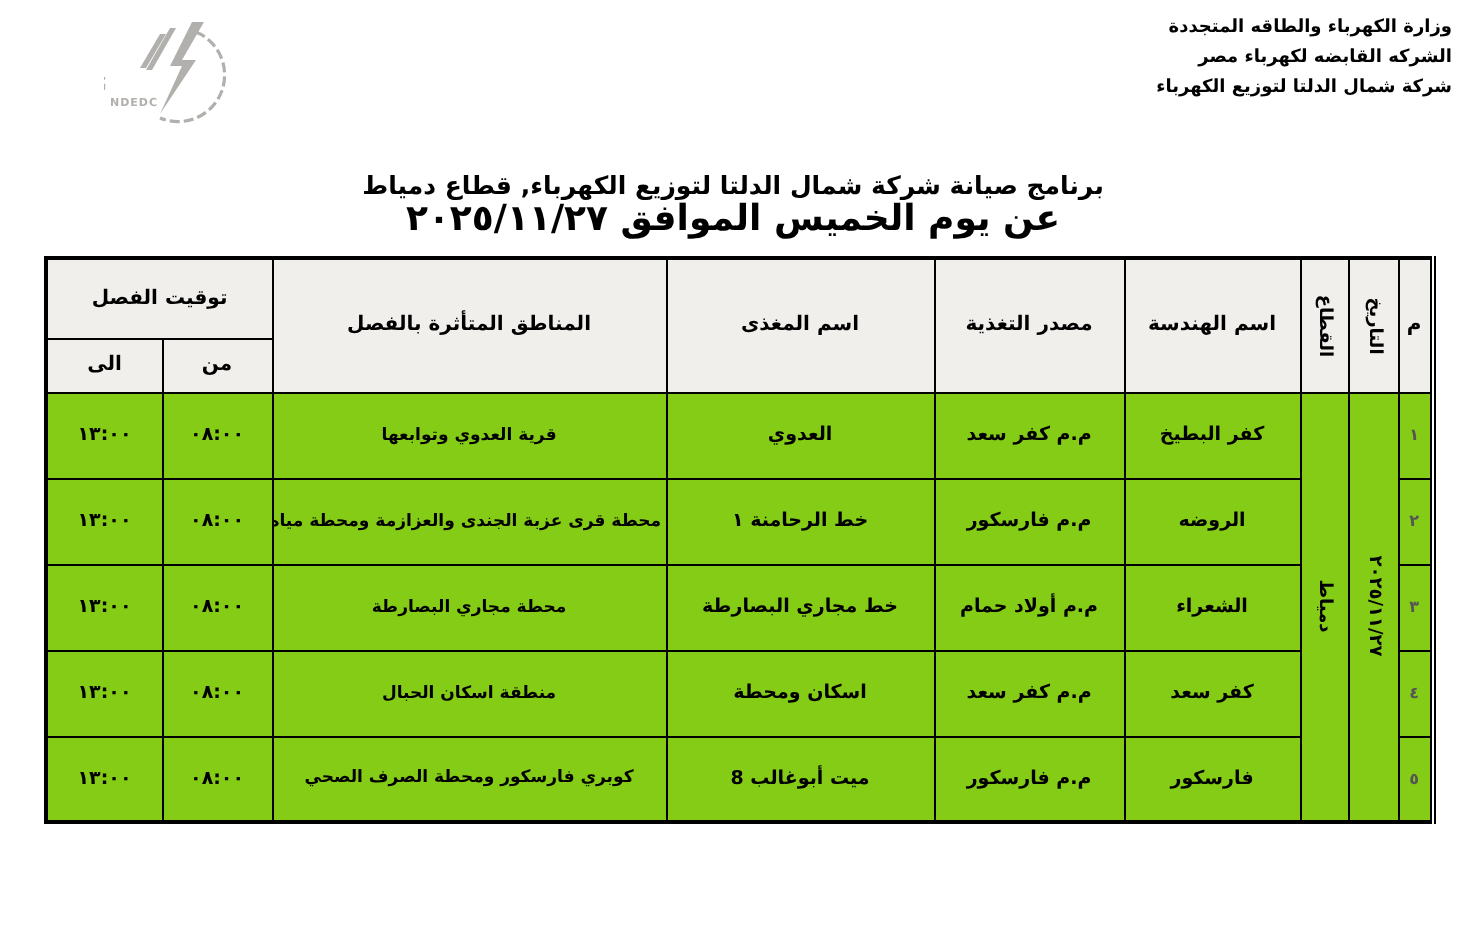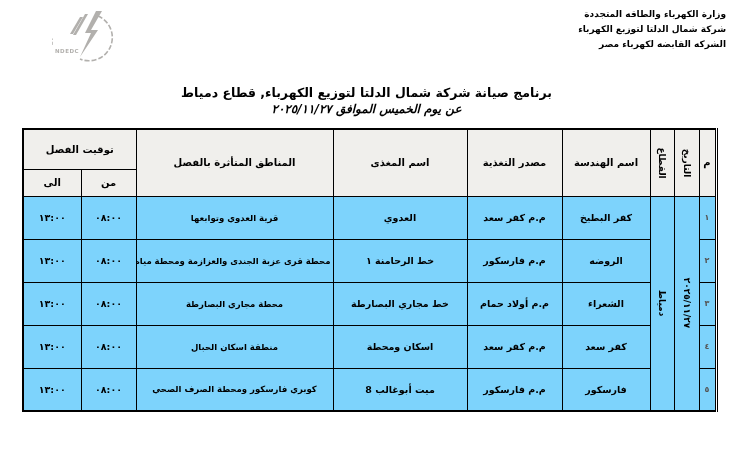--- a/index.html
+++ b/index.html
@@ -19,39 +19,39 @@
 
   
   .logo{position:absolute;top:9px;left:52px;width:74px;height:56px;}
 
   
   .titles{
     position:absolute;top:73px;left:0;width:100%;
     text-align:center;direction:rtl;font-weight:bold;margin-top:12px;
   }
   .title-main{font-size:12.5px;line-height:16px;}
-  .title-sub{font-size:12px;line-height:17px;font-style:italic;}
+  .title-sub{font-size:18px;line-height:17px;}
 
   
   .tbl-wrap{position:absolute;top:128px;left:22px;}
   table.maint{
     border-collapse:collapse;table-layout:fixed;width:693px;
     border:2px solid #000;border-right:3px double #000;
     direction:rtl;
   }
   table.maint th,table.maint td{
     border:1px solid #000;
     text-align:center;vertical-align:middle;
     font-weight:bold;padding:4px 2px;overflow:hidden;
   }
   thead th{background:#f0efec;font-size:10px;}
   tr.hdr-main{height:40px;}
   tr.hdr-sub{height:27px;}
   tbody tr{height:43px;}
-  tbody td{background:#7dd3fc;font-size:9.5px;margin-top:12px;}
+  tbody td{background:#84cc16;font-size:9.5px;margin-top:12px;}
   td.no-cell{font-size:8px;color:#555;}
   td.areas-cell{font-size:8.5px;white-space:nowrap;}
   td.time-cell{font-size:9.5px;}
   .vcell{position:relative;}
   .vtext{
     position:absolute;top:50%;left:50%;
     transform:translate(-50%,-50%) rotate(90deg);
     white-space:nowrap;font-size:9px;font-weight:bold;
   }
   thead .vtext{font-size:9px;}
@@ -70,22 +70,22 @@
       </g>
       <path d="M46 7 A 21 21 0 1 1 28 50" fill="none" stroke="#b2b0ad" stroke-width="1.6" stroke-dasharray="5 2"></path>
       <text x="1" y="31" font-size="4.2" fill="#b2b0ad" font-weight="bold" direction="rtl">شركة شمال الدلتا</text>
       <text x="1" y="36" font-size="4.2" fill="#b2b0ad" font-weight="bold" direction="rtl">لتوزيع الكهرباء</text>
       <text x="3" y="44" font-size="5.5" fill="#b2b0ad" font-weight="bold" letter-spacing="0.5">NDEDC</text>
     </svg>
   </div>
 
   <div class="corp-block">
     <div>وزارة الكهرباء والطاقه المتجددة</div>
+    <div>الشركه القابضه لكهرباء مصر</div>
     <div>شركة شمال الدلتا لتوزيع الكهرباء</div>
-    <div>الشركه القابضه لكهرباء مصر</div>
   </div>
 
   <div class="titles">
     <div class="title-main">برنامج صيانة شركة شمال الدلتا لتوزيع الكهرباء, قطاع  دمياط</div>
     <div class="title-sub">عن يوم الخميس الموافق ٢٠٢٥/١١/٢٧</div>
   </div>
 
   <div class="tbl-wrap">
     <table class="maint">
       <colgroup>

